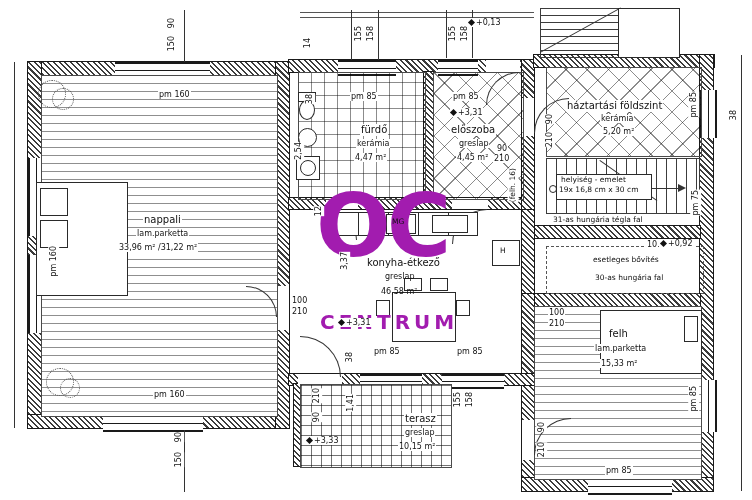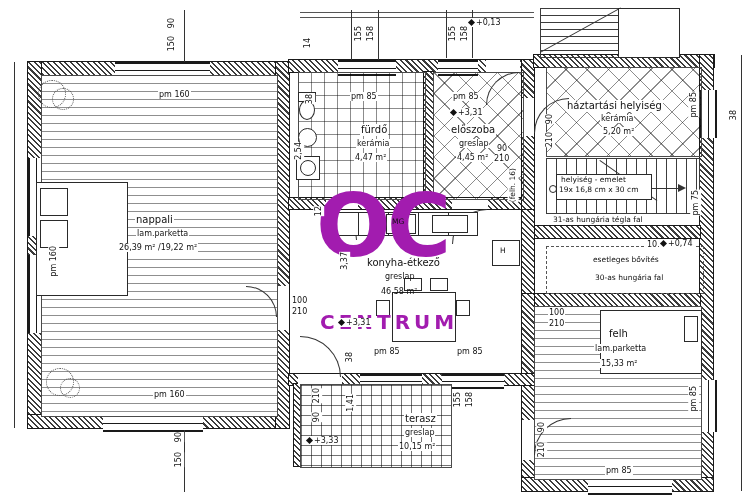--- a/index.html
+++ b/index.html
@@ -149,59 +149,59 @@
   <div class="lbl v" style="left:447px;top:26px">155</div>
   <div class="lbl v" style="left:459px;top:26px">158</div>
   <div class="lvl" style="left:468px;top:18px">
       <span class="mark"></span>
       <span>+0,13</span>
     </div>
 
   <div class="lbl" style="left:158px;top:90px">pm 160</div>
   <div class="lbl v" style="left:48px;top:246px">pm 160</div>
   <div class="lbl" style="left:153px;top:390px">pm 160</div>
-  <div class="lbl name" style="left:135px;top:214px">nappali</div>
+  <div class="lbl name" style="left:143px;top:214px">nappali</div>
   <div class="lbl" style="left:136px;top:229px">lam.parketta</div>
-  <div class="lbl" style="left:118px;top:243px">26,39 m² /19,22 m²</div>
+  <div class="lbl" style="left:118px;top:243px">33,96 m² /31,22 m²</div>
 
   <div class="lbl" style="left:350px;top:92px">pm 85</div>
   <div class="lbl v" style="left:304px;top:94px">38</div>
   <div class="lbl v" style="left:293px;top:142px">2,54</div>
   <div class="lbl name" style="left:360px;top:124px">fürdő</div>
   <div class="lbl" style="left:356px;top:139px">kerámia</div>
   <div class="lbl" style="left:354px;top:153px">4,47 m²</div>
 
   <div class="lbl" style="left:452px;top:92px">pm 85</div>
   <div class="lvl" style="left:450px;top:108px">
       <span class="mark"></span>
       <span>+3,31</span>
     </div>
   <div class="lbl name" style="left:450px;top:124px">előszoba</div>
   <div class="lbl" style="left:458px;top:139px">greslap</div>
   <div class="lbl" style="left:456px;top:153px">4,45 m²</div>
   <div class="lbl" style="left:496px;top:144px">90</div>
   <div class="lbl" style="left:493px;top:154px">210</div>
 
-  <div class="lbl name" style="left:566px;top:100px">háztartási helyiség</div>
+  <div class="lbl name" style="left:566px;top:100px">háztartási földszint</div>
   <div class="lbl" style="left:600px;top:114px">kerámia</div>
   <div class="lbl" style="left:602px;top:127px">5,20 m²</div>
   <div class="lbl v" style="left:688px;top:92px">pm 85</div>
   <div class="lbl v" style="left:544px;top:114px">90</div>
   <div class="lbl v" style="left:544px;top:132px">210</div>
 
   <div class="lbl v note" style="left:508px;top:168px">(felh. 16)</div>
   <div class="box" style="left:556px;top:174px;width:94px;height:24px"></div>
   <div class="lbl note nobg" style="left:560px;top:176px">helyiség - emelet</div>
   <div class="lbl note nobg" style="left:558px;top:186px">19x 16,8 cm x 30 cm</div>
   <div class="lbl v" style="left:690px;top:190px">pm 75</div>
   <div class="lbl note" style="left:552px;top:216px">31-as hungária tégla fal</div>
   <div class="lbl" style="left:646px;top:240px">10</div>
   <div class="lvl" style="left:660px;top:239px">
       <span class="mark"></span>
-      <span>+0,74</span>
+      <span>+0,92</span>
     </div>
   <div class="lbl note nobg" style="left:592px;top:256px">esetleges bővítés</div>
   <div class="lbl note nobg" style="left:594px;top:274px">30-as hungária fal</div>
   <div class="lbl" style="left:548px;top:308px">100</div>
   <div class="lbl" style="left:548px;top:319px">210</div>
 
   <div class="lbl v" style="left:313px;top:206px">12</div>
   <div class="lbl v" style="left:339px;top:252px">3,37</div>
   <div class="lbl note nobg" style="left:391px;top:218px">MG</div>
   <div class="lbl note nobg" style="left:499px;top:247px">H</div>

